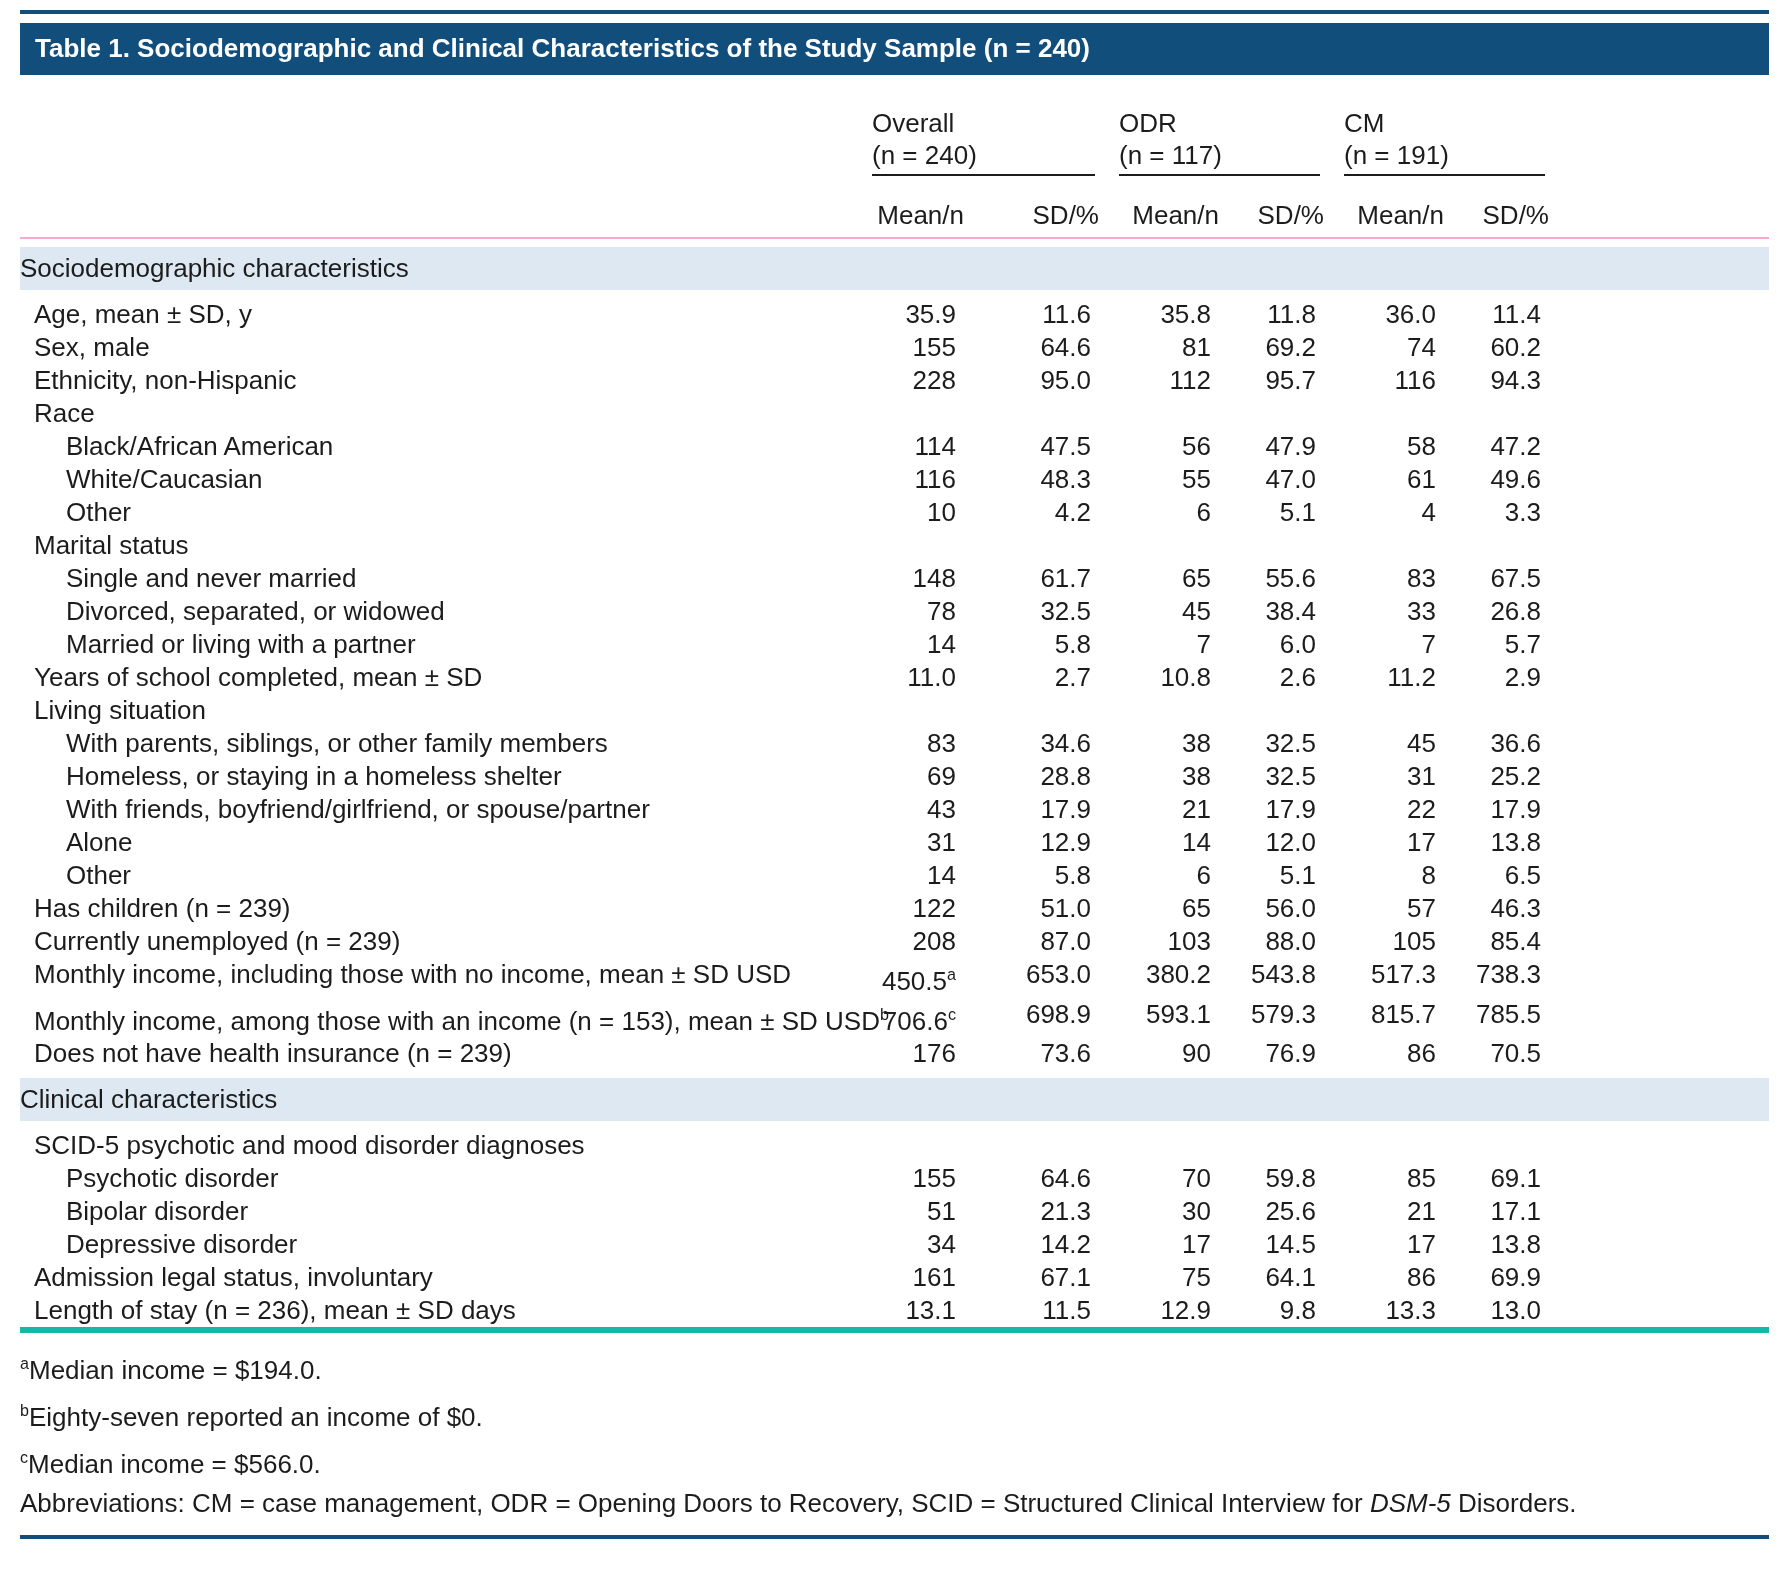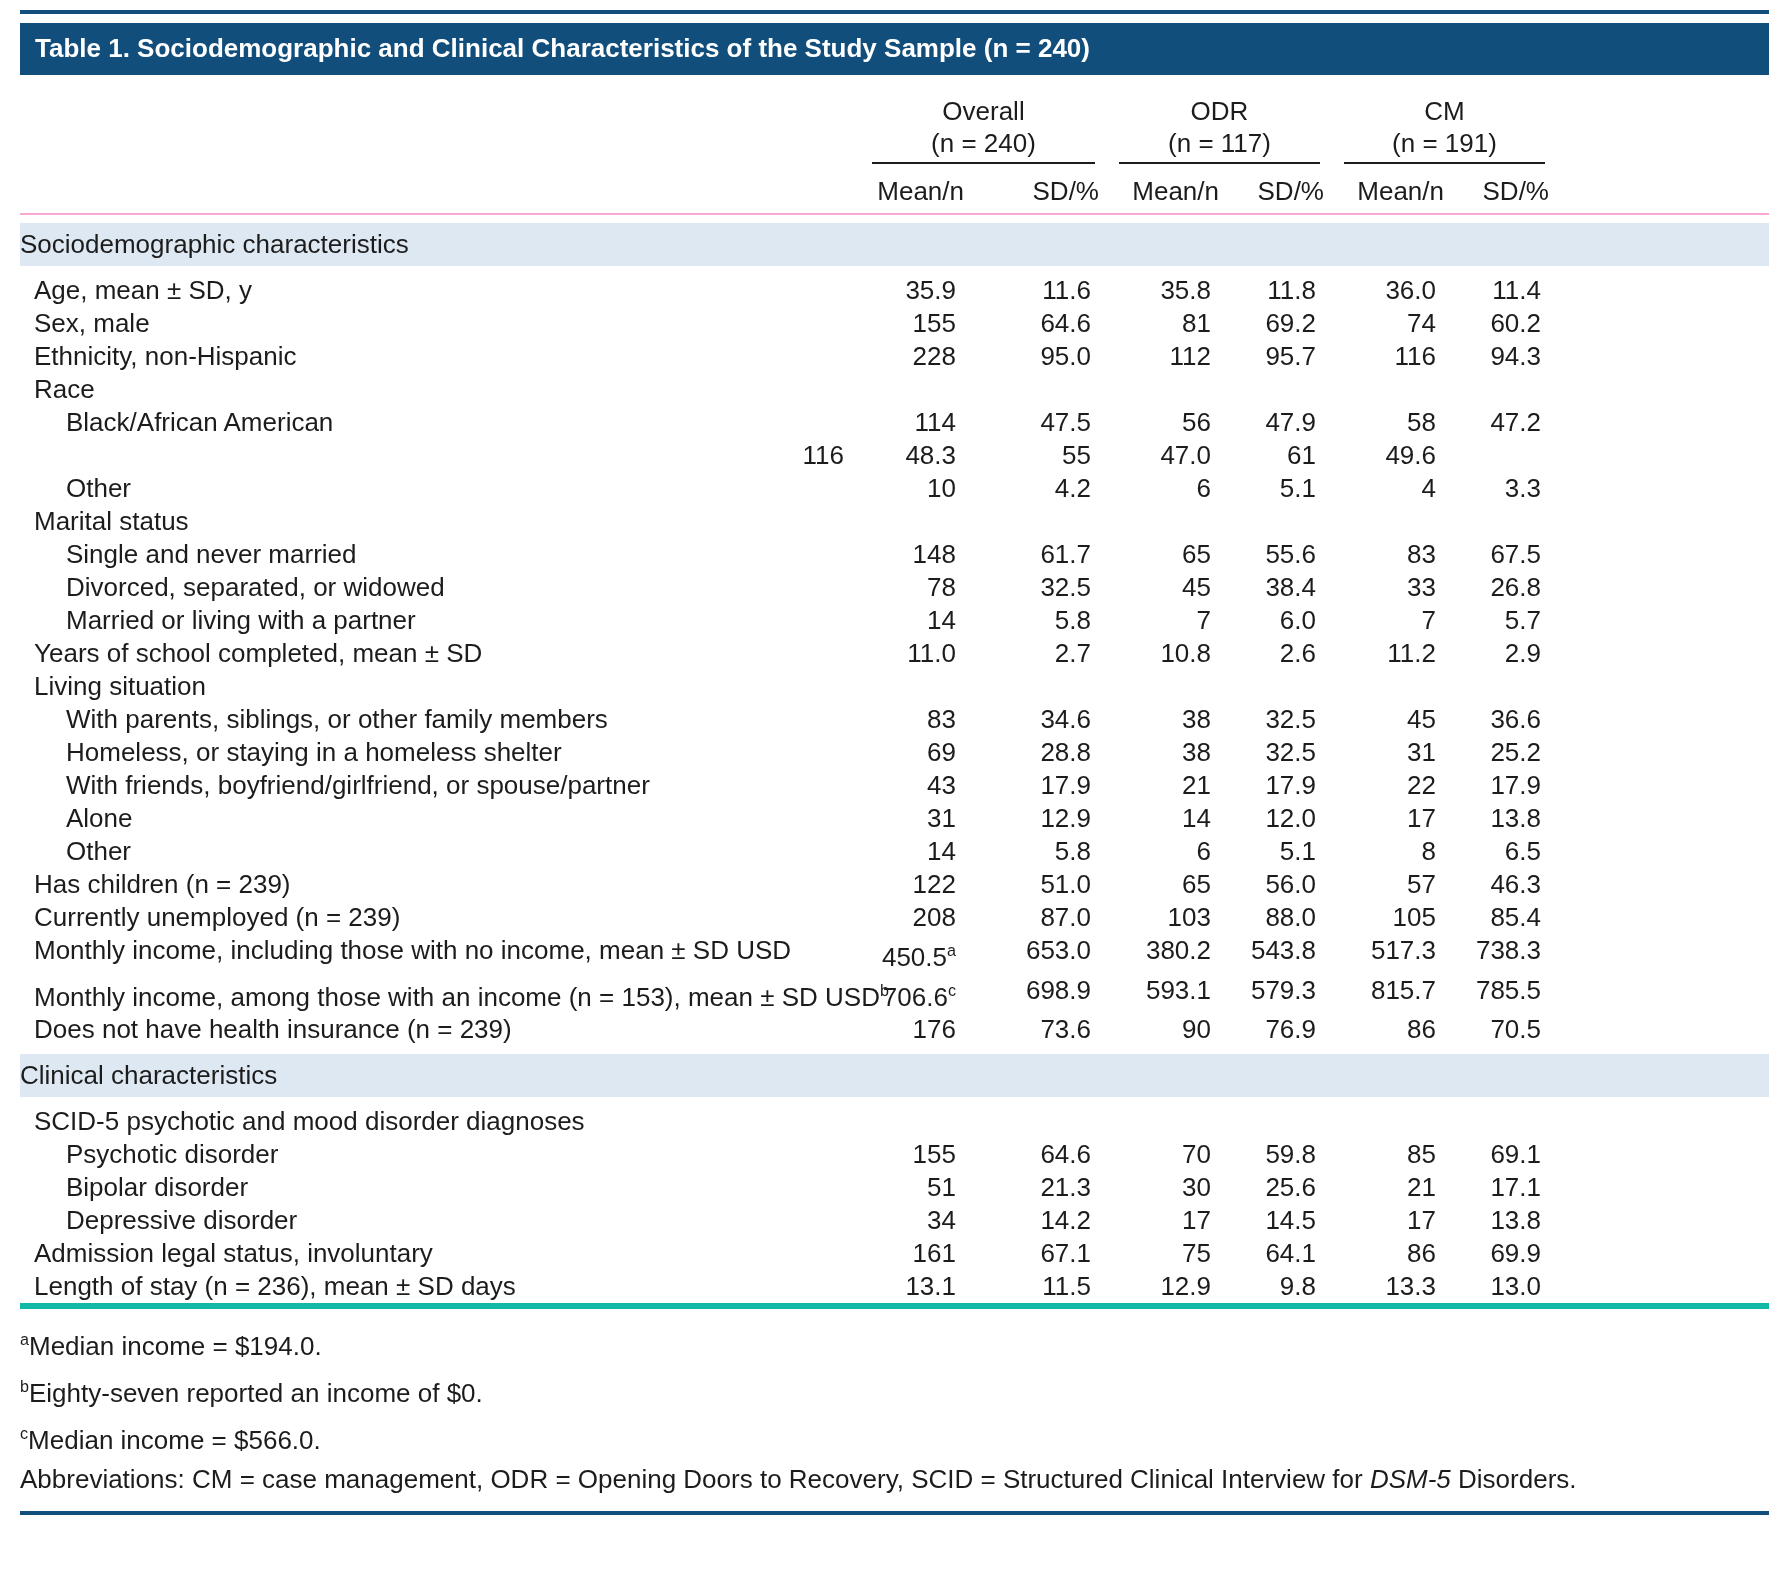--- a/index.html
+++ b/index.html
@@ -23,24 +23,23 @@
   }
 
   .grid {
     display: grid;
     grid-template-columns: 840px 112px 135px 120px 105px 120px 105px 1fr;
   }
 
   .group-row { margin-top: 16px; align-items: end; }
   .group-cell {
     grid-column: span 2;
-    text-align: center;
     line-height: 32px;
     border-bottom: 2px solid #1c1c1c;
-    margin: 4px 12px;
+    margin: 16px 12px;
     padding-bottom: 3px;
   }
 
   .subhead-row { border-bottom: 2px solid #f9a8d4; }
   .subhead { text-align: right; padding: 8px 8px 6px 0; }
 
   .section-row {
     background: var(--section-bg, #dde8f2);
     margin: 8px 0;
     padding: 6px 0 7px 0;
@@ -145,20 +144,21 @@
         <div class="tlabel">Black/African American</div>
         <div class="tval">114</div>
         <div class="tval">47.5</div>
         <div class="tval">56</div>
         <div class="tval">47.9</div>
         <div class="tval">58</div>
         <div class="tval">47.2</div>
         <div class="hspacer"></div>
       </div>
       <div class="grid trow ind">
+        <div class="tlabel">White/Caucasian</div>
         <div class="tval">116</div>
         <div class="tval">48.3</div>
         <div class="tval">55</div>
         <div class="tval">47.0</div>
         <div class="tval">61</div>
         <div class="tval">49.6</div>
         <div class="hspacer"></div>
       </div>
       <div class="grid trow ind">
         <div class="tlabel">Other</div>

